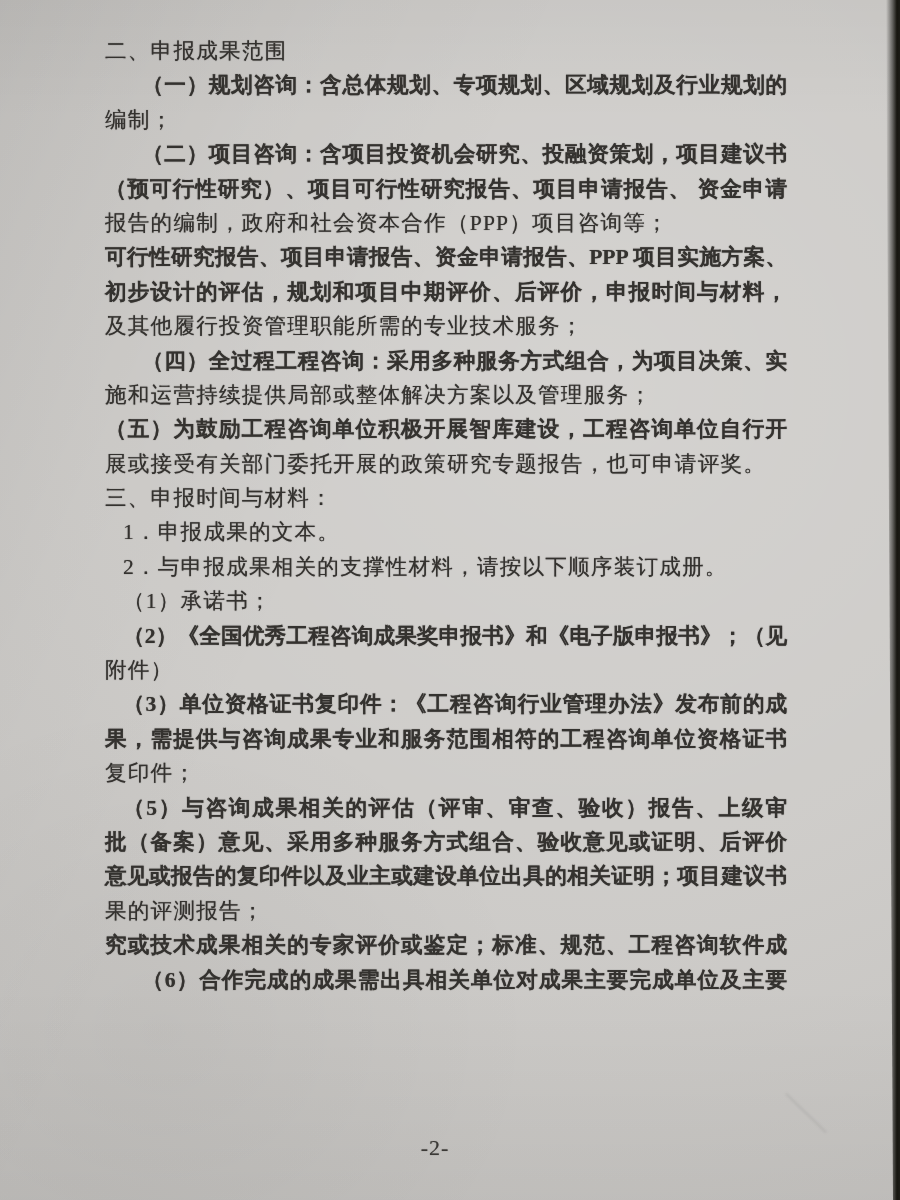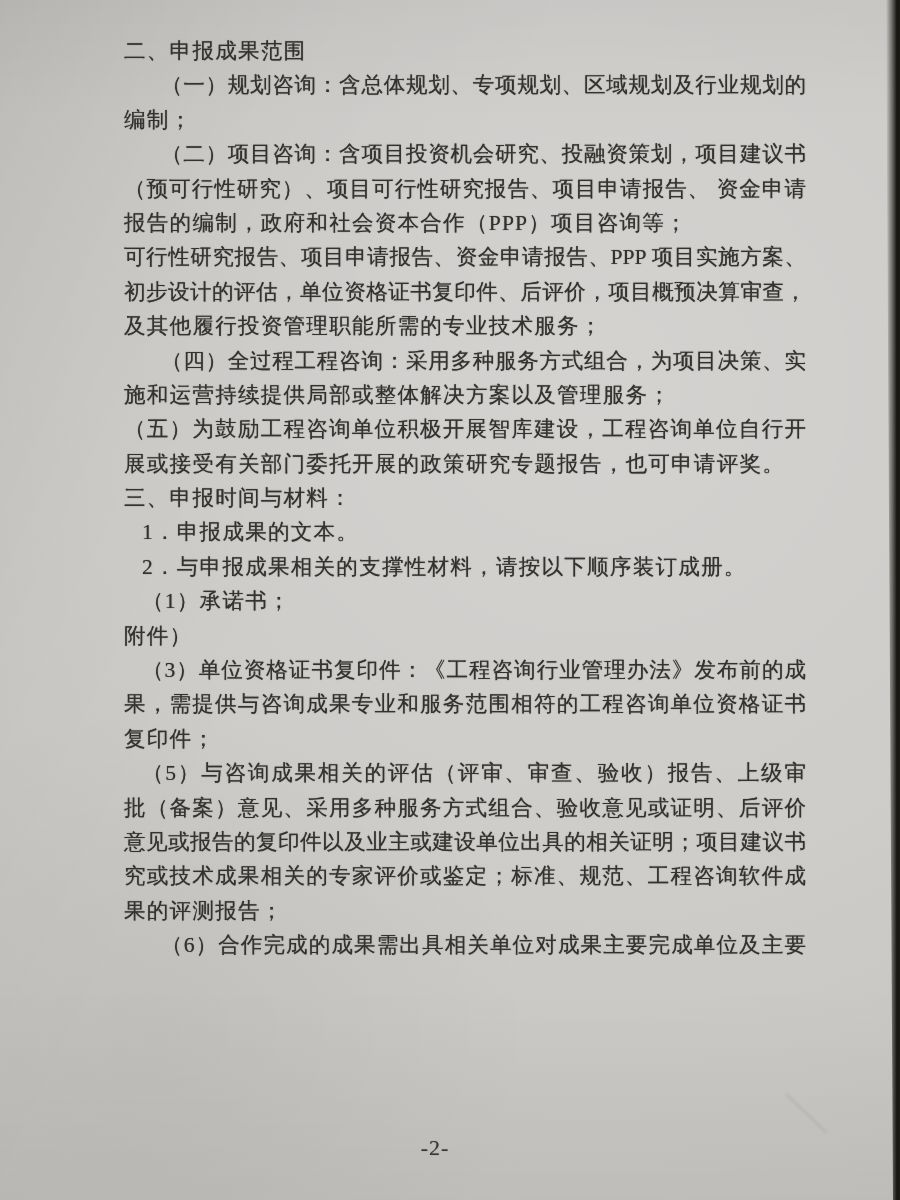--- a/index.html
+++ b/index.html
@@ -17,39 +17,40 @@
     background-color: #cccac7;
     background-image:
       radial-gradient(130% 95% at 66% 32%, rgba(255,255,255,0.16) 0%, rgba(255,255,255,0.05) 42%, rgba(0,0,0,0.06) 100%),
       linear-gradient(115deg, rgba(0,0,0,0.07) 0%, rgba(0,0,0,0.02) 22%, rgba(0,0,0,0) 40%),
       linear-gradient(to bottom, rgba(0,0,0,0.035) 0%, rgba(0,0,0,0) 10%, rgba(0,0,0,0) 82%, rgba(0,0,0,0.045) 100%),
       radial-gradient(60% 40% at 18% 86%, rgba(0,0,0,0.04) 0%, rgba(0,0,0,0) 70%);
     font-family: "Liberation Serif", "DejaVu Serif", serif;
   }
   .textblock {
     position: absolute;
-    left: 124px;
+    left: 105px;
     top: 34px;
     width: 682px;
   }
   .line {
     height: 34.4px;
     line-height: 34.4px;
     font-size: 21.6px;
     color: #34322f;
     text-shadow: 0 0 1px rgba(48,46,43,0.75);
     white-space: pre;
     overflow: visible;
   }
   .line:not(.just) { letter-spacing: 1.2px; }
   .just {
     white-space: normal;
     text-align: justify;
     text-align-last: justify;
     text-justify: inter-character;
+    font-weight: bold;
   }
   .ind1 { padding-left: 18px; }
   .ind2 { padding-left: 37px; }
   .footer {
     position: absolute;
     top: 1135px;
     left: 0;
     width: 870px;
     text-align: center;
     font-size: 22px;
@@ -82,37 +83,38 @@
 
 <div class="page">
   <div class="textblock">
       <div class="line ind0">二、申报成果范围</div>
       <div class="line ind2 just">（一）规划咨询：含总体规划、专项规划、区域规划及行业规划的</div>
       <div class="line ind0">编制；</div>
       <div class="line ind2 just">（二）项目咨询：含项目投资机会研究、投融资策划，项目建议书</div>
       <div class="line ind0 just">（预可行性研究）、项目可行性研究报告、项目申请报告、 资金申请</div>
       <div class="line ind0">报告的编制，政府和社会资本合作（PPP）项目咨询等；</div>
       <div class="line ind0 just">可行性研究报告、项目申请报告、资金申请报告、PPP 项目实施方案、</div>
-      <div class="line ind0 just">初步设计的评估，单位资格证书复印件、后评价，项目概预决算审查，</div>
+      <div class="line ind0 just">初步设计的评估，规划和项目中期评价、后评价，申报时间与材料，</div>
       <div class="line ind0">及其他履行投资管理职能所需的专业技术服务；</div>
       <div class="line ind2 just">（四）全过程工程咨询：采用多种服务方式组合，为项目决策、实</div>
       <div class="line ind0">施和运营持续提供局部或整体解决方案以及管理服务；</div>
       <div class="line ind0 just">（五）为鼓励工程咨询单位积极开展智库建设，工程咨询单位自行开</div>
       <div class="line ind0">展或接受有关部门委托开展的政策研究专题报告，也可申请评奖。</div>
       <div class="line ind0">三、申报时间与材料：</div>
       <div class="line ind1">1．申报成果的文本。</div>
       <div class="line ind1">2．与申报成果相关的支撑性材料，请按以下顺序装订成册。</div>
       <div class="line ind1">（1）承诺书；</div>
+      <div class="line ind1 just">（2）《全国优秀工程咨询成果奖申报书》和《电子版申报书》；（见</div>
       <div class="line ind0">附件）</div>
       <div class="line ind1 just">（3）单位资格证书复印件：《工程咨询行业管理办法》发布前的成</div>
       <div class="line ind0 just">果，需提供与咨询成果专业和服务范围相符的工程咨询单位资格证书</div>
       <div class="line ind0">复印件；</div>
       <div class="line ind1 just">（5）与咨询成果相关的评估（评审、审查、验收）报告、上级审</div>
       <div class="line ind0 just">批（备案）意见、采用多种服务方式组合、验收意见或证明、后评价</div>
       <div class="line ind0 just">意见或报告的复印件以及业主或建设单位出具的相关证明；项目建议书</div>
+      <div class="line ind0">果的评测报告；</div>
       <div class="line ind0 just">究或技术成果相关的专家评价或鉴定；标准、规范、工程咨询软件成</div>
-      <div class="line ind0">果的评测报告；</div>
       <div class="line ind2 just">（6）合作完成的成果需出具相关单位对成果主要完成单位及主要</div>
     </div>
   <div class="footer">-2-</div>
   <div class="crease"></div>
   <div class="photo-edge"></div>
 </div>
 
 </body></html>

